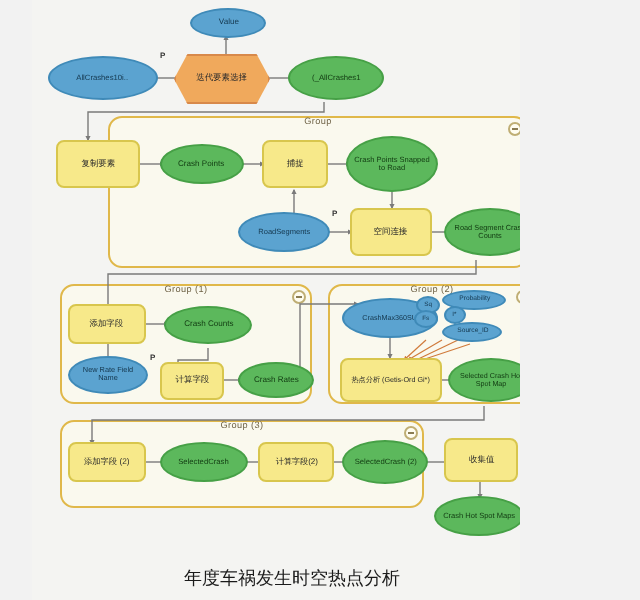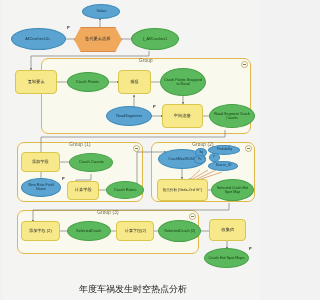--- a/index.html
+++ b/index.html
@@ -4,21 +4,21 @@
 <style>
   html,body{margin:0;padding:0;}
   body{
     width:260px;height:300px;
     background:#f2f2f2;
     font-family:"Liberation Sans","DejaVu Sans",sans-serif;
     overflow:hidden;
     position:relative;
   }
   #canvas{
-    position:absolute;left:3px;top:0;width:260px;height:300px;
+    position:absolute;left:16px;top:0;width:260px;height:300px;
     background:#f4f4f2;
   }
   
   .node{
     position:absolute;
     display:flex;align-items:center;justify-content:center;
     text-align:center;
     color:#2b2b2b;
     line-height:1.02;
     overflow:hidden;

